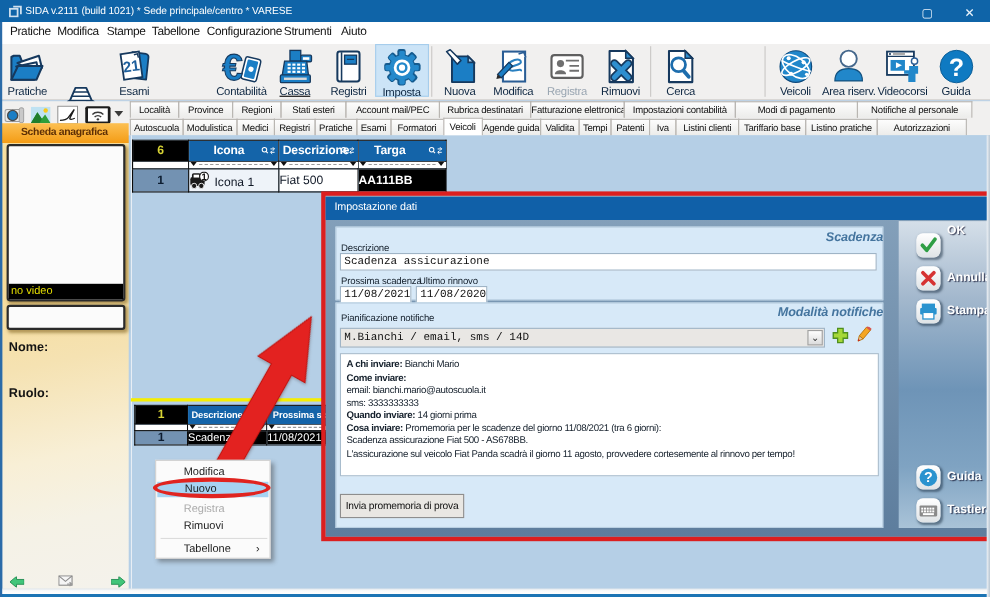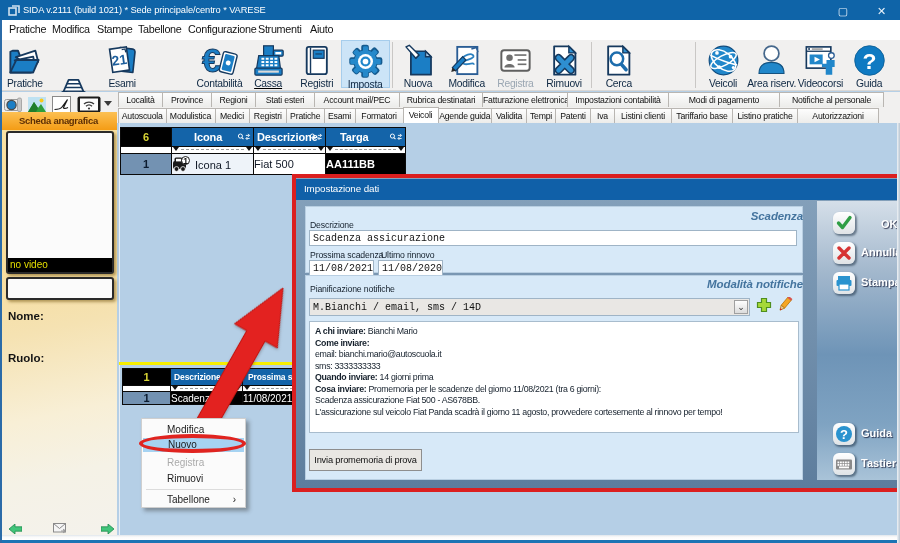--- a/index.html
+++ b/index.html
@@ -465,21 +465,21 @@
       <div><b>Cosa inviare:</b> Promemoria per le scadenze del giorno 11/08/2021 (tra 6 giorni):</div>
       <div>Scadenza assicurazione Fiat 500 - AS678BB.</div>
       <div>L'assicurazione sul veicolo Fiat Panda scadrà il giorno 11 agosto, provvedere cortesemente al rinnovo per tempo!</div>
     </div>
     <div id="btn-invia">Invia promemoria di prova</div>
   </div>
   <div id="rightcol">
       <div class="dbtn" style="top:11px;"><svg width="22" height="22" viewBox="0 0 22 22">
           <path d="M5.5 11 l4 4.5 7.5 -10" stroke="#2f9e44" stroke-width="3.4" fill="none" stroke-linecap="round" stroke-linejoin="round"></path>
         </svg></div>
-<div class="dlbl" style="top:17px;margin-left:20px;">OK</div>
+<div class="dlbl" style="top:3px;">OK</div>
 <div class="dbtn" style="top:41px;"><svg width="22" height="22" viewBox="0 0 22 22">
           <path d="M6 6 L16 16 M16 6 L6 16" stroke="#d63333" stroke-width="3.4" stroke-linecap="round"></path>
         </svg></div>
 <div class="dlbl" style="top:45px;text-align:right;">Annulla</div>
 <div class="dbtn" style="top:71px;"><svg width="22" height="22" viewBox="0 0 22 22">
           <rect x="5" y="4" width="12" height="4" fill="#2a93cf"></rect>
           <rect x="3.5" y="8" width="15" height="6" rx="1" fill="#2a93cf"></rect>
           <rect x="6" y="12" width="10" height="6" fill="#fff" stroke="#2a93cf" stroke-width="1.2"></rect>
         </svg></div>
 <div class="dlbl" style="top:75px;">Stampa</div>

